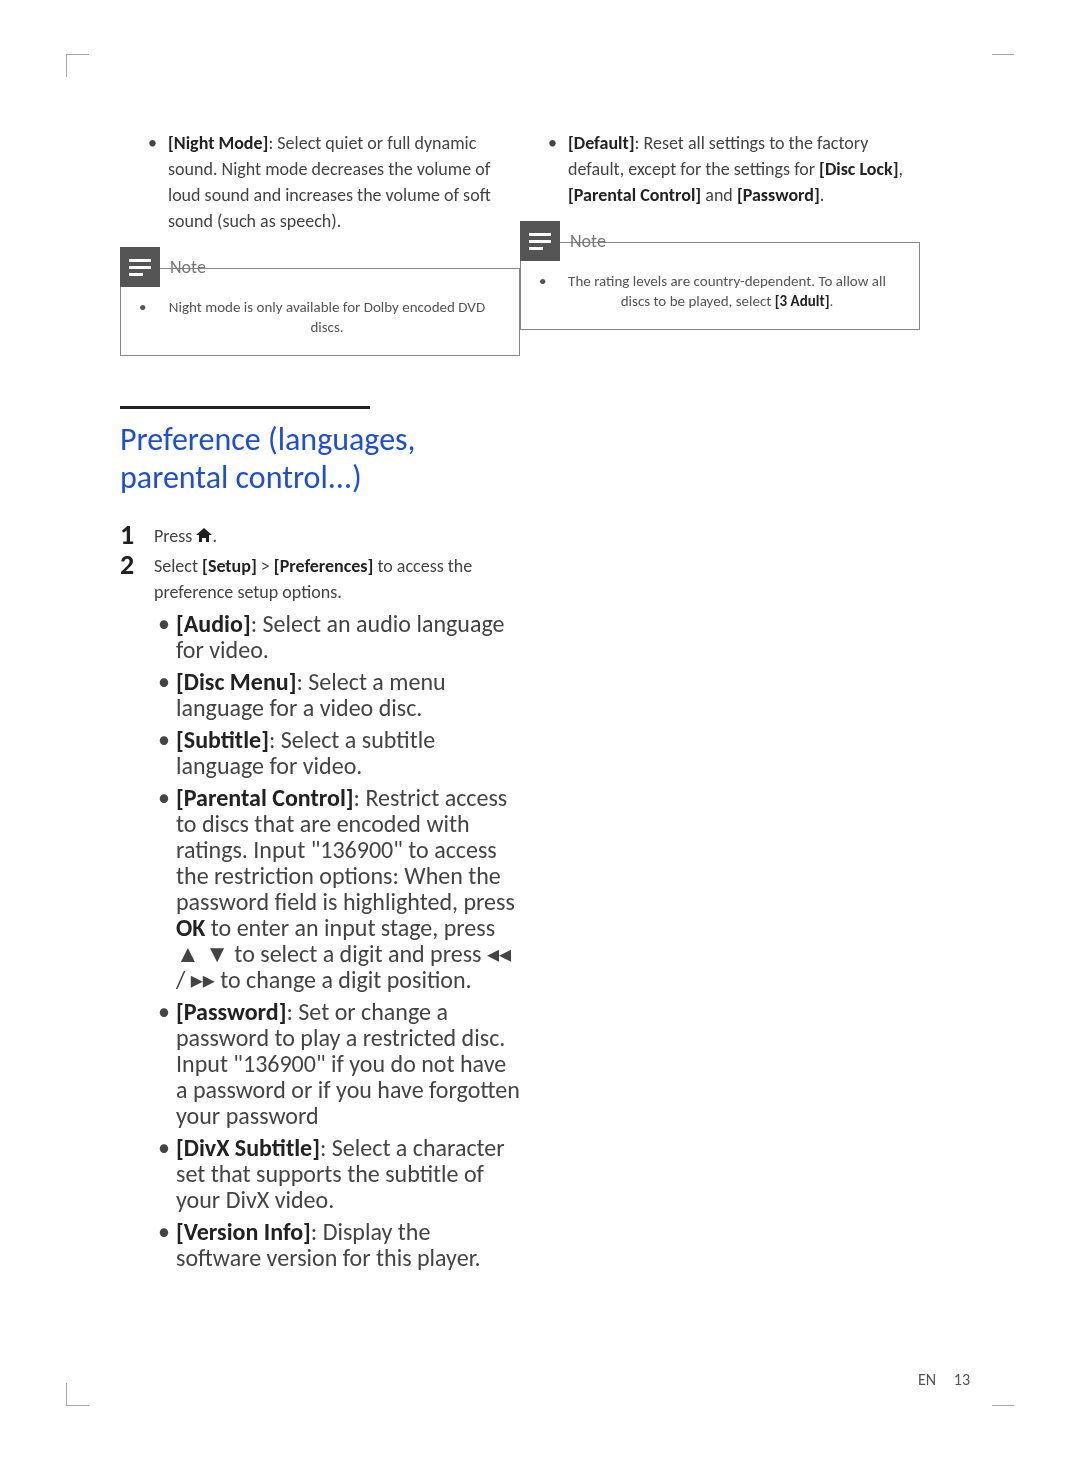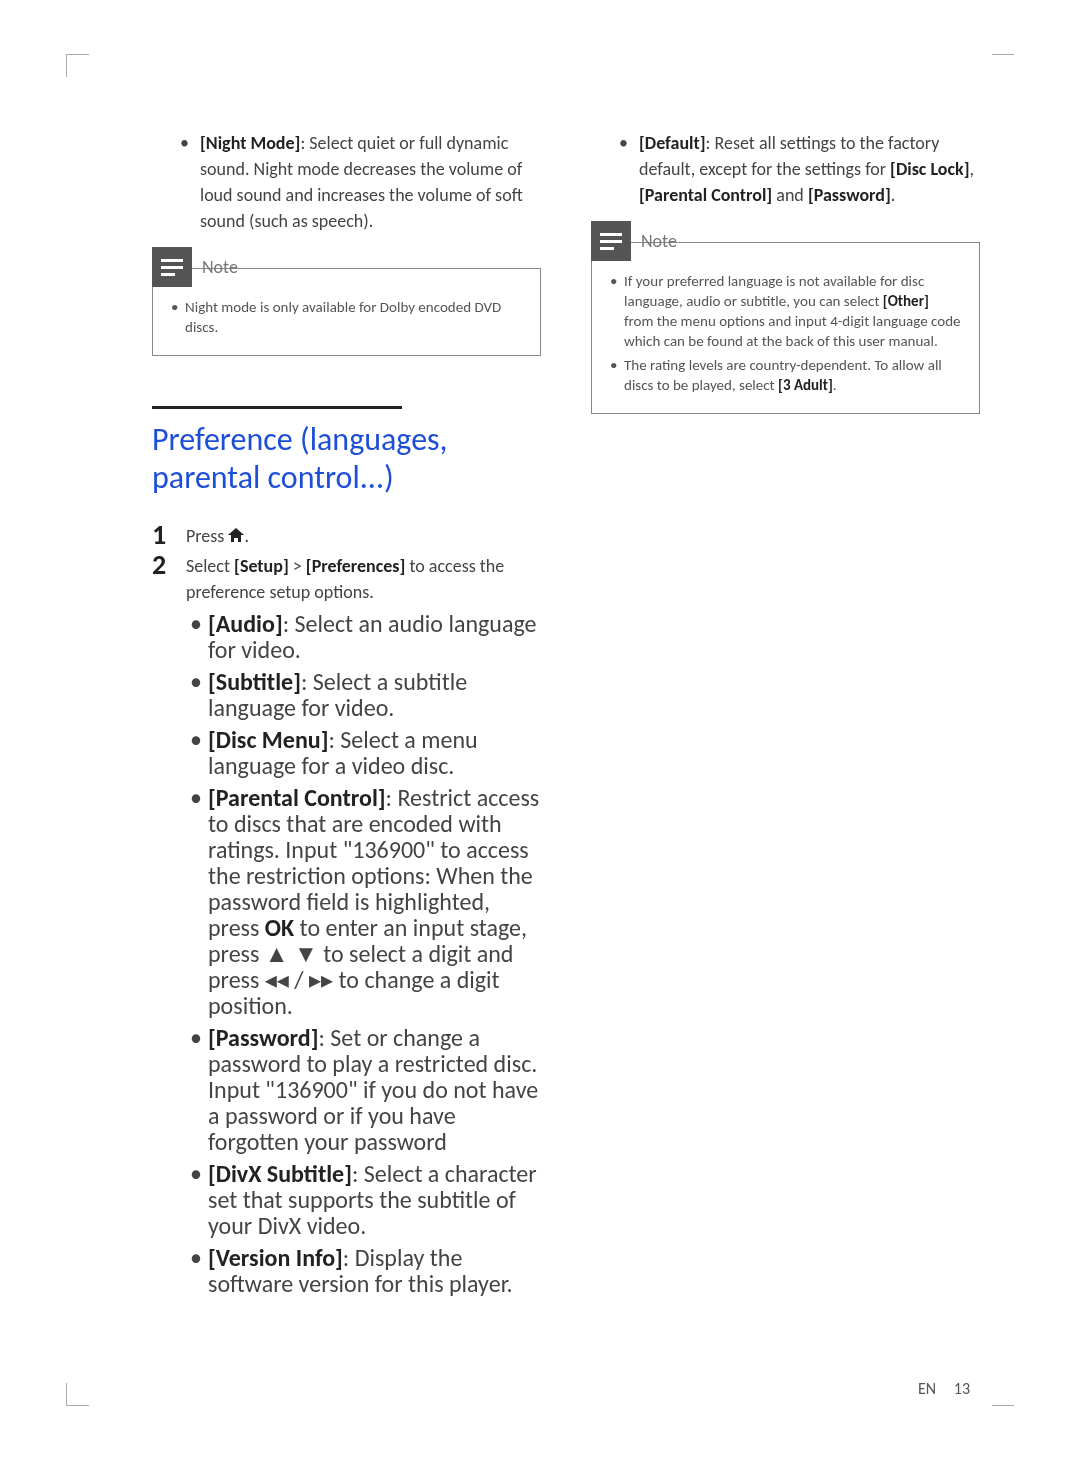--- a/index.html
+++ b/index.html
@@ -10,33 +10,32 @@
     width: 1080px;
     height: 1460px;
     background: #fff;
   }
   .page {
     box-sizing: border-box;
     padding: 130px 100px 60px 120px;
   }
   .columns {
     display: flex;
-    gap: 50px;
-    margin-left: 32px;
   }
   .col { width: 400px; }
   .bullet-list { list-style: none; padding-left: 48px; margin: 0; }
   .bullet-list li { position: relative; margin-bottom: 6px; font-size: 18px; line-height: 26px; color: #444; }
   .bullet-list li::before { content: "•"; position: absolute; left: -20px; }
   .bold { font-weight: 600; color: #222; }
   .note-box {
     border: 1px solid #888;
     margin-top: 34px;
     padding: 0 14px 14px 14px;
     position: relative;
+    text-align: center;
   }
   .note-header {
     position: absolute;
     top: -22px;
     left: -1px;
     display: flex;
     align-items: center;
   }
   .note-icon {
     width: 40px;
@@ -69,21 +68,21 @@
     margin: 0 0 24px 0;
   }
   .steps { list-style: none; padding: 0; margin: 0; }
   .steps > li { display: flex; margin-bottom: 2px; }
   .step-num { font-size: 28px; font-weight: 600; width: 34px; flex-shrink: 0; color: #222; line-height: 28px; }
   .step-body { font-size: 18px; line-height: 26px; color: #444; padding-top: 2px; }
   .sub-bullets { list-style: none; padding-left: 22px; margin: 6px 0 0 0; }
   .sub-bullets li { position: relative; margin-bottom: 6px; font-size: 24px; line-height: 26px; }
   .sub-bullets li::before { content: "•"; position: absolute; left: -18px; }
   .home-icon { display:inline-block; }
-  .footer { position: absolute; bottom: 62px; right: 110px; font-size: 16px; color: #555; }
+  .footer { position: absolute; bottom: 71px; right: 110px; font-size: 16px; color: #555; }
   .footer .pn { margin-left: 14px; }
   .crop-tl, .crop-bl, .crop-tr, .crop-br { position:absolute; width:22px; height:22px; }
   .crop-tl { top:54px; left:66px; border-left:1px solid #aaa; border-top:1px solid #aaa;}
   .crop-bl { bottom:54px; left:66px; border-left:1px solid #aaa; border-bottom:1px solid #aaa;}
   .crop-tr { top:54px; right:66px; border-top:1px solid #aaa;}
   .crop-br { bottom:54px; right:66px; border-bottom:1px solid #aaa;}
 </style>
 </head>
 <body>
 
@@ -127,22 +126,22 @@
                   <path d="M8 0 L16 7 L13 7 L13 14 L10 14 L10 10 L6 10 L6 14 L3 14 L3 7 L0 7 Z" fill="#222"></path>
                 </svg></span><span>.</span>
           </div>
         </li>
         <li>
           <div class="step-num">2</div>
           <div class="step-body">
             <span>Select </span><span class="bold">[Setup]</span><span> &gt; </span><span class="bold">[Preferences]</span><span> to access the preference setup options.</span>
             <ul class="sub-bullets">
               <li><span class="bold">[Audio]</span><span>: Select an audio language for video.</span></li>
+              <li><span class="bold">[Disc Menu]</span><span>: Select a menu language for a video disc.</span></li>
               <li><span class="bold">[Subtitle]</span><span>: Select a subtitle language for video.</span></li>
-              <li><span class="bold">[Disc Menu]</span><span>: Select a menu language for a video disc.</span></li>
               <li>
                 <span class="bold">[Parental Control]</span><span>: Restrict access to discs that are encoded with ratings. Input "136900" to access the restriction options: When the password field is highlighted, press </span><span class="bold">OK</span><span> to enter an input stage, press </span><span>▲ ▼</span><span> to select a digit and press </span><span>◂◂ / ▸▸</span><span> to change a digit position.</span>
               </li>
               <li><span class="bold">[Password]</span><span>: Set or change a password to play a restricted disc. Input "136900" if you do not have a password or if you have forgotten your password</span></li>
               <li><span class="bold">[DivX Subtitle]</span><span>: Select a character set that supports the subtitle of your DivX video.</span></li>
               <li><span class="bold">[Version Info]</span><span>: Display the software version for this player.</span></li>
             </ul>
           </div>
         </li>
       </ol>
@@ -158,21 +157,20 @@
       <div class="note-box">
         <div class="note-header">
           <div class="note-icon">
             <div class="note-icon-bar"></div>
               <div class="note-icon-bar"></div>
               <div class="note-icon-bar short"></div>
           </div>
           <span class="note-label">Note</span>
         </div>
         <ul class="note-items">
-          <li><span>If your preferred language is not available for disc language, audio or subtitle, you can select </span><span class="bold">[Other]</span><span> from the menu options and input 4-digit language code which can be found at the back of this user manual.</span></li>
           <li><span>The rating levels are country-dependent. To allow all discs to be played, select </span><span class="bold">[3 Adult]</span><span>.</span></li>
         </ul>
       </div>
     </div>
   </div>
 </div>
 
 <div class="footer">
   <span>EN</span>
   <span class="pn">13</span>

